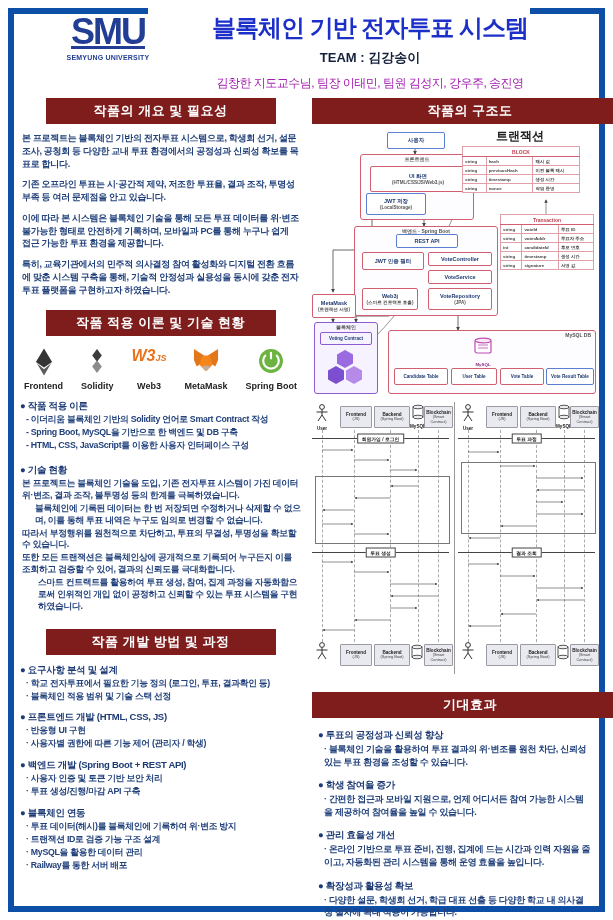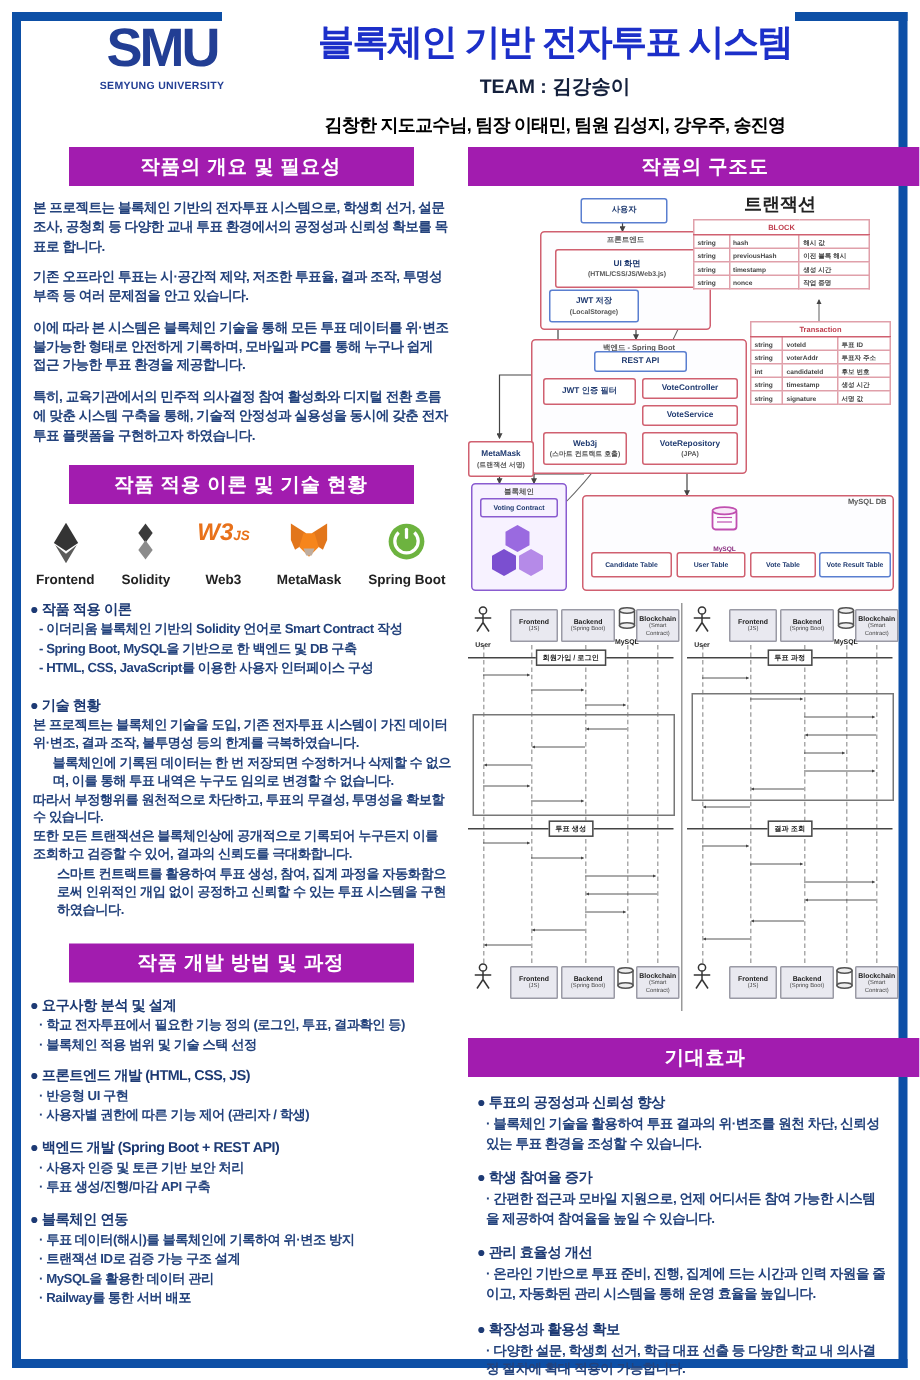--- a/index.html
+++ b/index.html
@@ -7,31 +7,31 @@
           font-family:"Liberation Sans","DejaVu Sans",sans-serif;color:#1f3a70;}
   
   .fr{position:absolute;background:#0d4fa6;}
   .fr-left{left:8px;top:8px;width:6px;height:904px;}
   .fr-right{left:599px;top:8px;width:6px;height:904px;}
   .fr-bottom{left:8px;top:906px;width:597px;height:6px;}
   .fr-topl{left:8px;top:8px;width:140px;height:6px;}
   .fr-topr{left:530px;top:8px;width:75px;height:6px;}
   
   .h-logo{position:absolute;left:58px;top:14px;width:100px;text-align:center;}
-  .h-logo .acr{font-size:36px;font-weight:900;color:#223e94;letter-spacing:-2px;line-height:1;}
+  .h-logo .acr{font-size:36px;font-weight:900;color:#223e94;letter-spacing:-2px;line-height:1;text-decoration:underline;}
   .h-logo .univ{font-size:7px;font-weight:bold;color:#223e94;margin-top:4px;letter-spacing:0.2px;}
   .h-title{position:absolute;left:160px;top:12px;width:420px;text-align:center;}
   .h-title .t{font-size:24px;font-weight:900;color:#1c2fc9;letter-spacing:-1px;}
   .h-title .team{font-size:13px;font-weight:bold;color:#14203c;margin-top:5px;}
-  .h-title .mem{font-size:12px;font-weight:bold;color:#000000;margin-top:8px;letter-spacing:-0.5px;}
+  .h-title .mem{font-size:12px;font-weight:normal;color:#a21caf;margin-top:8px;letter-spacing:-0.5px;}
   
   .col{position:absolute;top:98px;width:285px;}
   .col-left{left:18px;}
   .col-right{left:312px;}
-  .hbar{background:#a21caf;color:#fff;font-size:13px;font-weight:bold;text-align:center;
+  .hbar{background:#7f1d1d;color:#fff;font-size:13px;font-weight:bold;text-align:center;
         padding:4px 0;width:230px;margin:0 auto;letter-spacing:0.5px;}
   .hbar.wide{width:316px;}
   .p{font-size:9px;font-weight:bold;line-height:1.42;letter-spacing:-0.3px;margin:8px 4px 0 4px;color:#23427c;}
   .g-head{font-size:9.5px;font-weight:bold;color:#1d3a74;margin:9px 2px 1px 2px;letter-spacing:-0.3px;}
   .g-item{font-size:8.8px;font-weight:bold;color:#23427c;line-height:1.35;margin:1px 2px 0 8px;letter-spacing:-0.3px;}
   
   .logos{display:flex;justify-content:space-between;align-items:flex-end;margin:12px 6px 4px 6px;}
   .logo{text-align:center;}
   .logo .lic{height:30px;display:flex;justify-content:center;}
   .logo .lname{font-size:9px;font-weight:bold;color:#222;margin-top:3px;}

